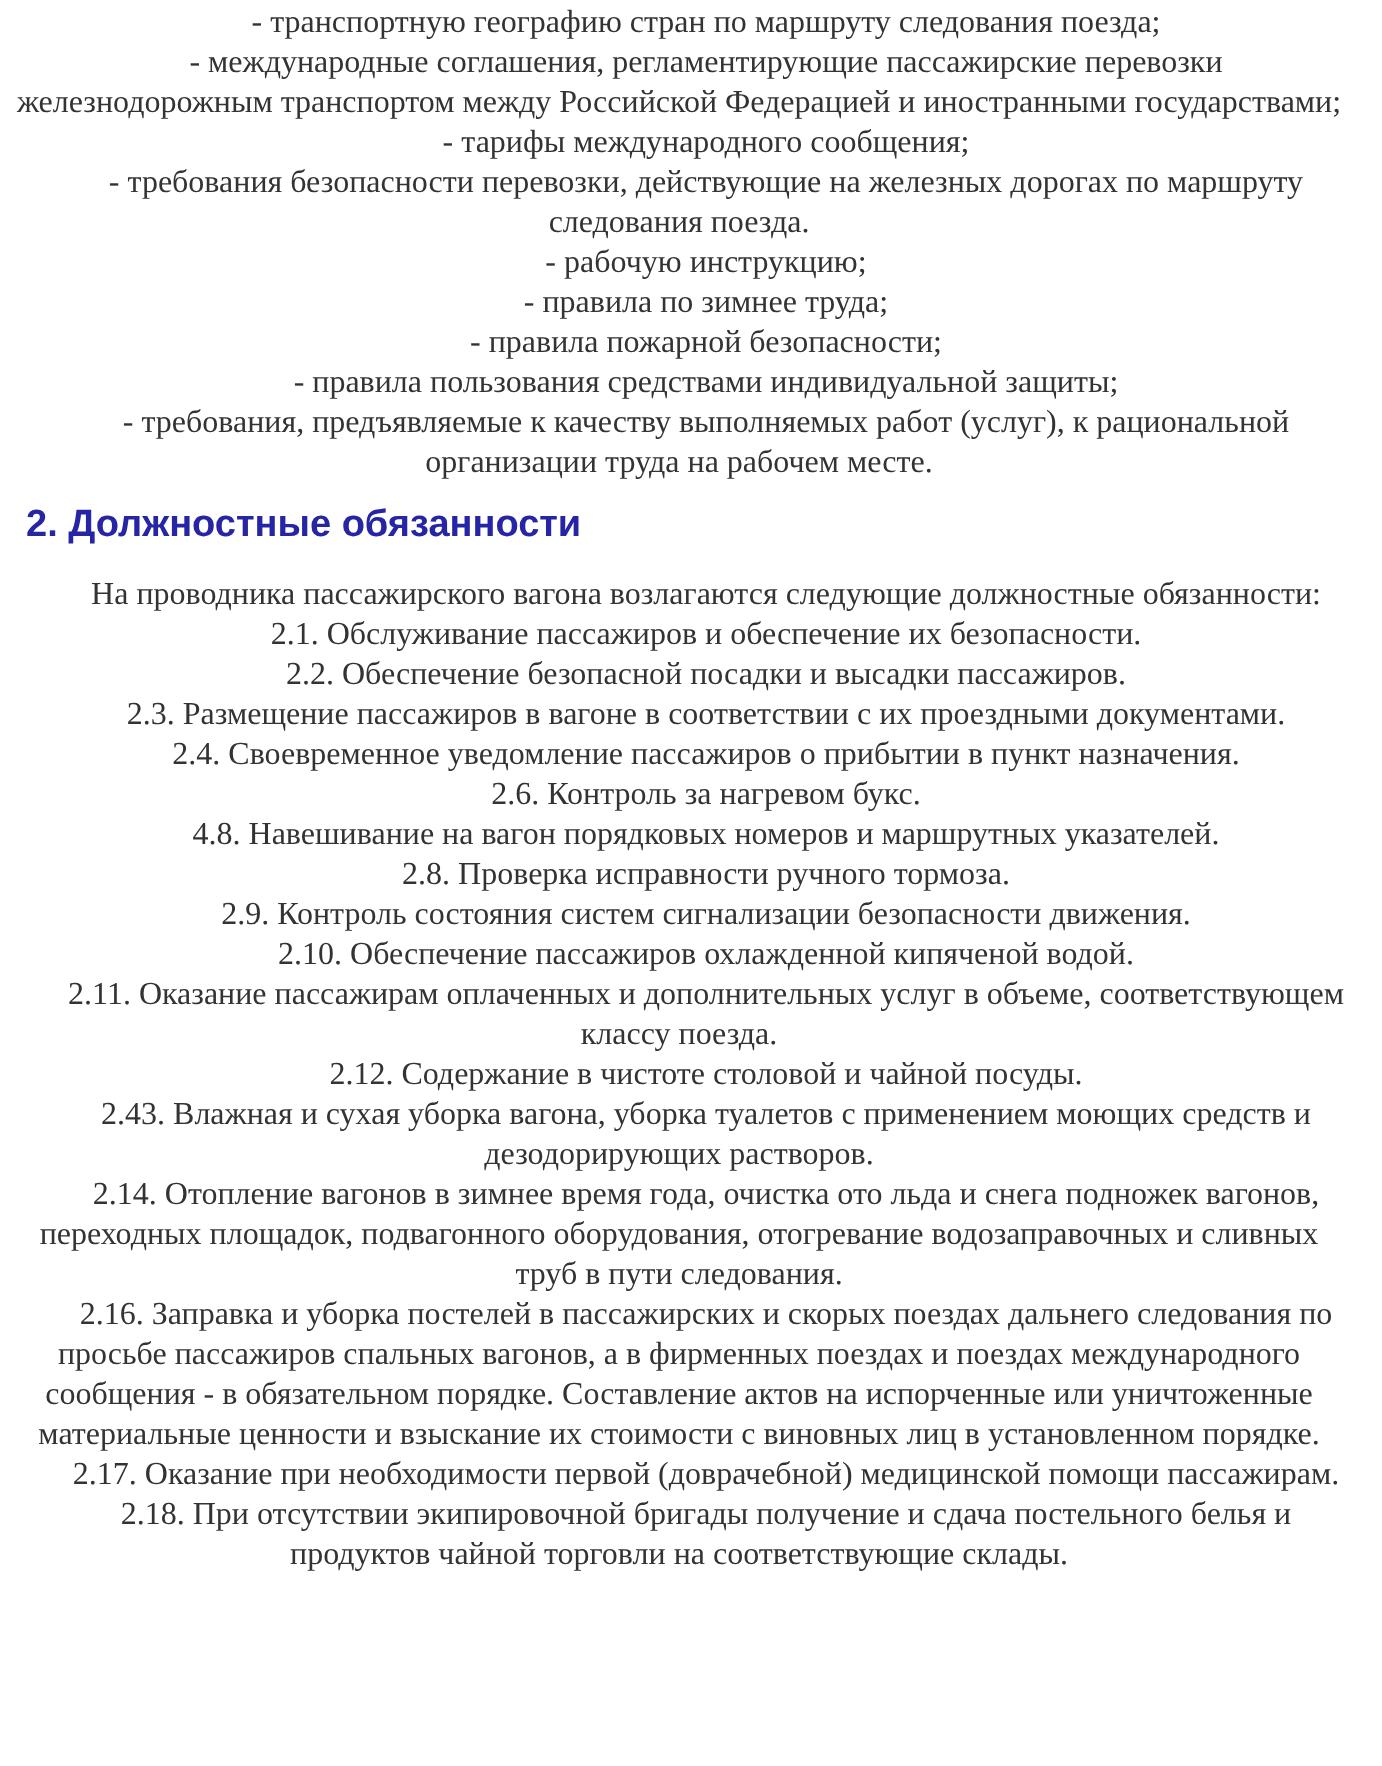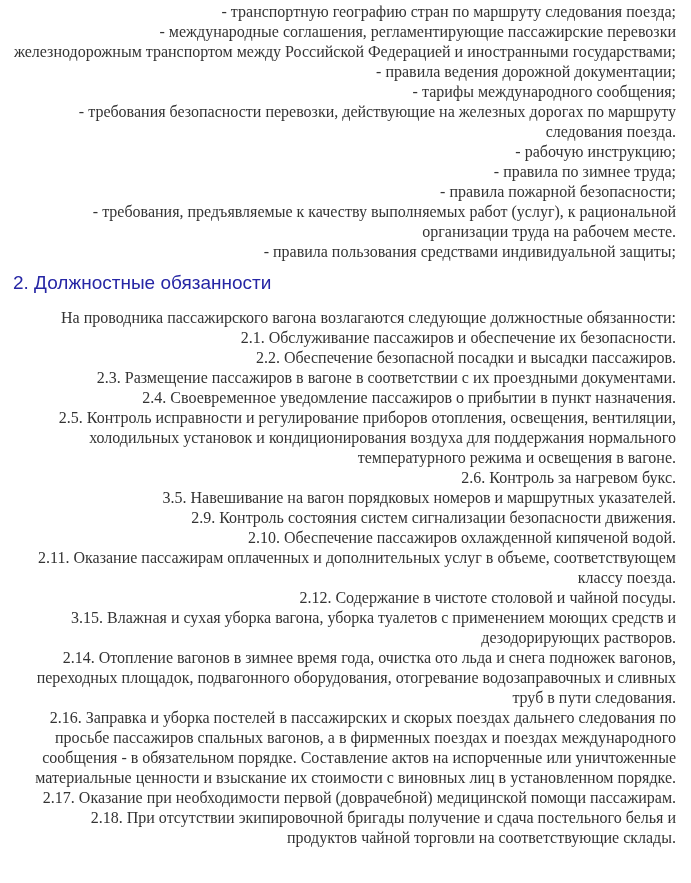--- a/index.html
+++ b/index.html
@@ -17,58 +17,57 @@
   }
   .doc {
     padding: 2px 15px 6px 3px;
     font-size: 16px;
     line-height: 20px;
     color: var(--text-color);
   }
   .para {
     margin: 0;
     text-indent: 27px;
-    text-align: right;
+    text-align: center;
   }
   .section-heading {
     font-family: "Liberation Sans", "DejaVu Sans", sans-serif;
     font-size: 19px;
     line-height: 26px;
-    font-weight: normal;
+    font-weight: bold;
     color: var(--heading-color);
     margin: 8px 0 12px 10px;
   }
 </style>
 </head>
 <body>
 
 <div class="doc">
   <p class="para">- транспортную географию стран по маршруту следования поезда;</p>
   <p class="para">- международные соглашения, регламентирующие пассажирские перевозки железнодорожным транспортом между Российской Федерацией и иностранными государствами;</p>
-  <p class="para">- правила ведения дорожной документации;</p>
   <p class="para">- тарифы международного сообщения;</p>
   <p class="para">- требования безопасности перевозки, действующие на железных дорогах по маршруту следования поезда.</p>
   <p class="para">- рабочую инструкцию;</p>
   <p class="para">- правила по зимнее труда;</p>
   <p class="para">- правила пожарной безопасности;</p>
+  <p class="para">- правила пользования средствами индивидуальной защиты;</p>
   <p class="para">- требования, предъявляемые к качеству выполняемых работ (услуг), к рациональной организации труда на рабочем месте.</p>
-  <p class="para">- правила пользования средствами индивидуальной защиты;</p>
 
   <h2 class="section-heading">2. Должностные обязанности</h2>
 
   <p class="para">На проводника пассажирского вагона возлагаются следующие должностные обязанности:</p>
   <p class="para">2.1. Обслуживание пассажиров и обеспечение их безопасности.</p>
   <p class="para">2.2. Обеспечение безопасной посадки и высадки пассажиров.</p>
   <p class="para">2.3. Размещение пассажиров в вагоне в соответствии с их проездными документами.</p>
   <p class="para">2.4. Своевременное уведомление пассажиров о прибытии в пункт назначения.</p>
-  <p class="para">2.5. Контроль исправности и регулирование приборов отопления, освещения, вентиляции, холодильных установок и кондиционирования воздуха для поддержания нормального температурного режима и освещения в вагоне.</p>
   <p class="para">2.6. Контроль за нагревом букс.</p>
-  <p class="para">3.5. Навешивание на вагон порядковых номеров и маршрутных указателей.</p>
+  <p class="para">4.8. Навешивание на вагон порядковых номеров и маршрутных указателей.</p>
+  <p class="para">2.8. Проверка исправности ручного тормоза.</p>
   <p class="para">2.9. Контроль состояния систем сигнализации безопасности движения.</p>
   <p class="para">2.10. Обеспечение пассажиров охлажденной кипяченой водой.</p>
   <p class="para">2.11. Оказание пассажирам оплаченных и дополнительных услуг в объеме, соответствующем классу поезда.</p>
   <p class="para">2.12. Содержание в чистоте столовой и чайной посуды.</p>
-  <p class="para">3.15. Влажная и сухая уборка вагона, уборка туалетов с применением моющих средств и дезодорирующих растворов.</p>
+  <p class="para">2.43. Влажная и сухая уборка вагона, уборка туалетов с применением моющих средств и дезодорирующих растворов.</p>
   <p class="para">2.14. Отопление вагонов в зимнее время года, очистка ото льда и снега подножек вагонов, переходных площадок, подвагонного оборудования, отогревание водозаправочных и сливных труб в пути следования.</p>
   <p class="para">2.16. Заправка и уборка постелей в пассажирских и скорых поездах дальнего следования по просьбе пассажиров спальных вагонов, а в фирменных поездах и поездах международного сообщения - в обязательном порядке. Составление актов на испорченные или уничтоженные материальные ценности и взыскание их стоимости с виновных лиц в установленном порядке.</p>
   <p class="para">2.17. Оказание при необходимости первой (доврачебной) медицинской помощи пассажирам.</p>
   <p class="para">2.18. При отсутствии экипировочной бригады получение и сдача постельного белья и продуктов чайной торговли на соответствующие склады.</p>
 </div>
 
 </body></html>

